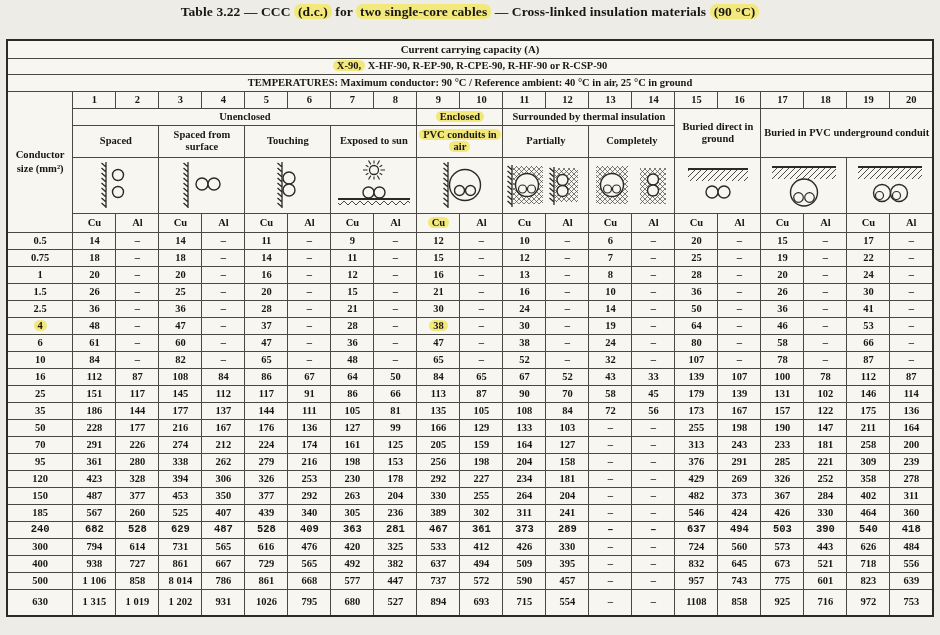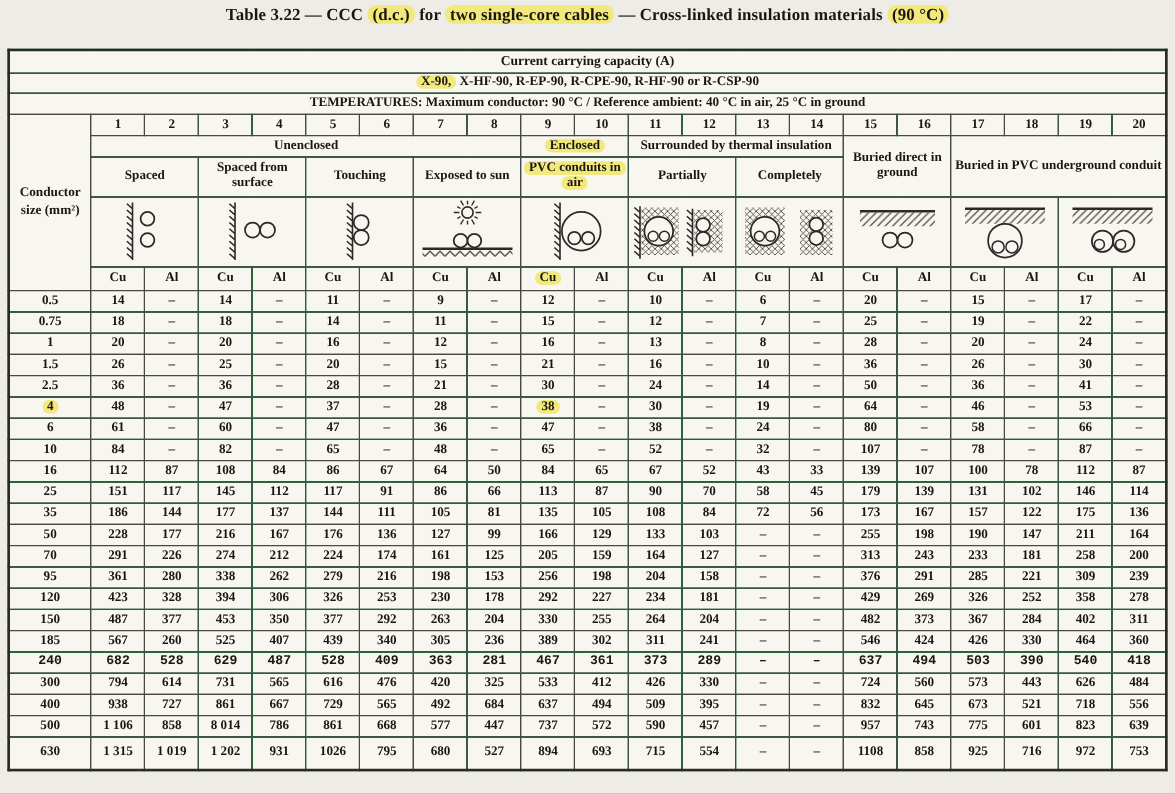--- a/index.html
+++ b/index.html
@@ -645,21 +645,21 @@
         </tr>
         <tr style="height: 17px;">
           <td><span class="dtxt">400</span></td>
           <td><span class="dtxt">938</span></td>
           <td><span class="dtxt">727</span></td>
           <td><span class="dtxt">861</span></td>
           <td><span class="dtxt">667</span></td>
           <td><span class="dtxt">729</span></td>
           <td><span class="dtxt">565</span></td>
           <td><span class="dtxt">492</span></td>
-          <td><span class="dtxt">684</span></td>
+          <td><span class="dtxt">382</span></td>
           <td><span class="dtxt">637</span></td>
           <td><span class="dtxt">494</span></td>
           <td><span class="dtxt">509</span></td>
           <td><span class="dtxt">395</span></td>
           <td><span class="dtxt">–</span></td>
           <td><span class="dtxt">–</span></td>
           <td><span class="dtxt">832</span></td>
           <td><span class="dtxt">645</span></td>
           <td><span class="dtxt">673</span></td>
           <td><span class="dtxt">521</span></td>

